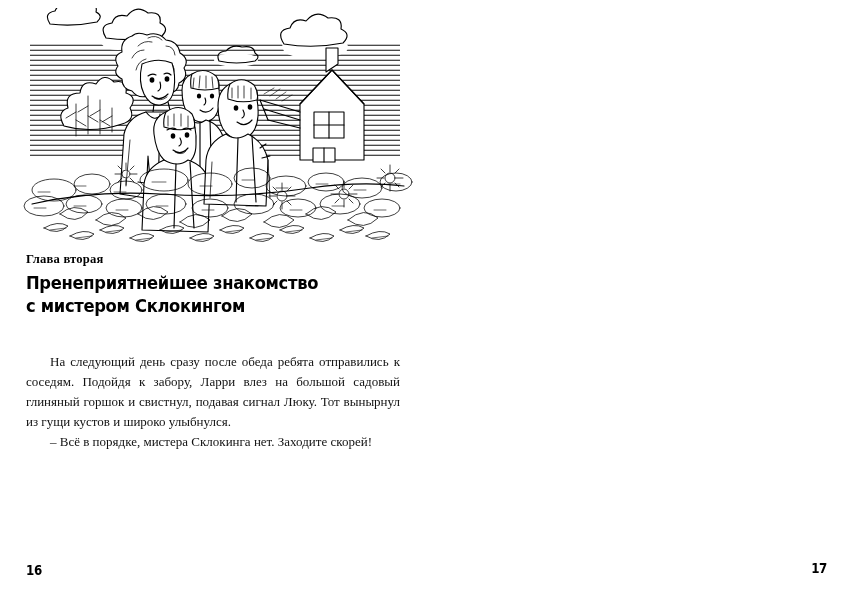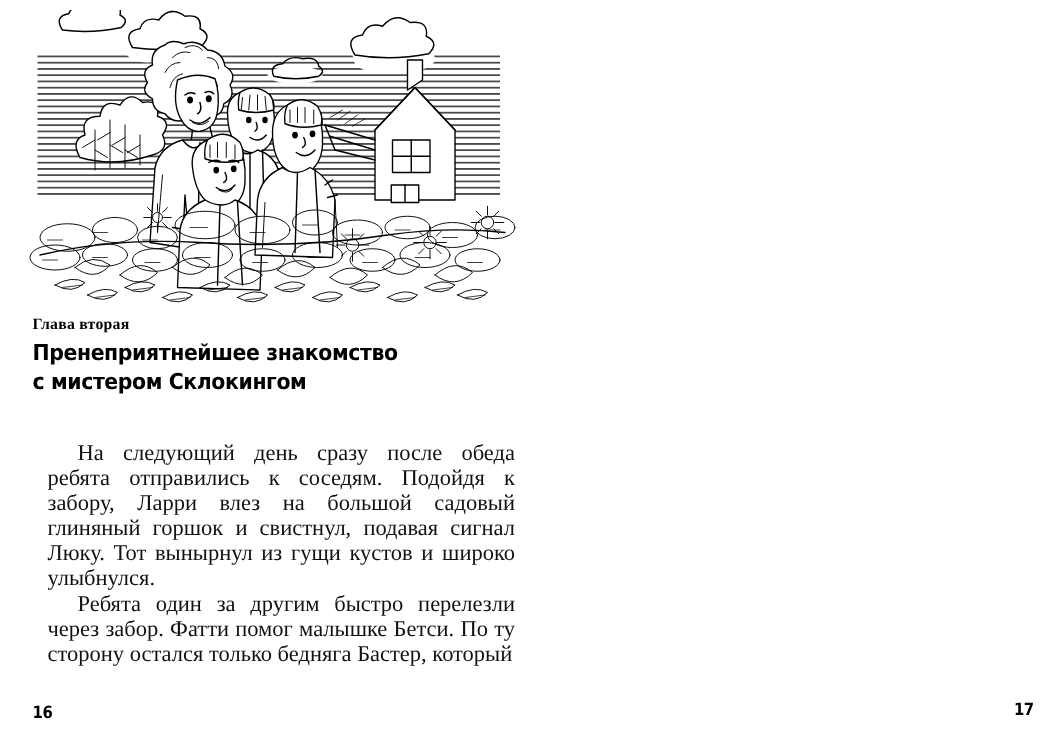--- a/index.html
+++ b/index.html
@@ -64,27 +64,26 @@
     letter-spacing: -0.35px;
     transform: scaleX(0.93);
     transform-origin: left top;
     margin: 0;
     white-space: pre-line;
   }
 
   
   .body-col {
     position: absolute;
-    font-size: 18px;
+    font-size: 13px;
     line-height: 20.1px;
     text-align: justify;
     text-justify: inter-word;
     hyphens: manual;
     color: #111;
-    margin-left: 12px;
   }
   .body-left {
     left: 26px;
     top: 352px;
     width: 374px;
   }
   .para {
     margin: 0;
     text-indent: 24px;
   }
@@ -313,21 +312,21 @@
     </div>
 
     <div class="chapter-block">
       <p class="chapter-kicker">Глава вторая</p>
       <h1 class="chapter-title">Пренеприятнейшее знакомство
 с мистером Склокингом</h1>
     </div>
 
     <div class="body-col body-left">
       <p class="para">На следующий день сразу после обеда ребята отправились к соседям. Подойдя к забору, Ларри влез на большой садовый глиняный горшок и свистнул, подавая сигнал Люку. Тот вынырнул из гущи кустов и широко улыбнулся.</p>
-      <p class="para">Ребята один за другим быстро перелезли через забор. Фатти помог малышке Бетси. По ту сторону остался только бедняга Бастер, который</p>
+      <p class="para">– Всё в порядке, мистера Склокинга нет. Заходите скорей!</p>
     </div>
 
     <div class="folio folio-left">16</div>
   </div>
 
   <div class="page-right">
 
     <div class="folio folio-right">17</div>
   </div>
 

